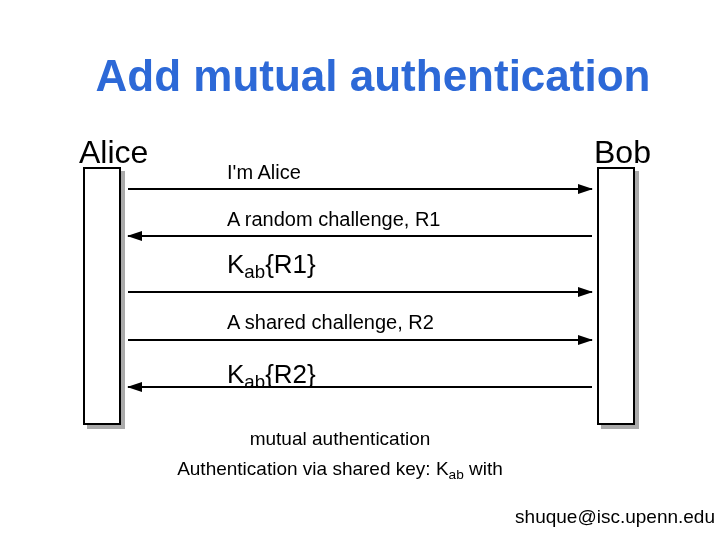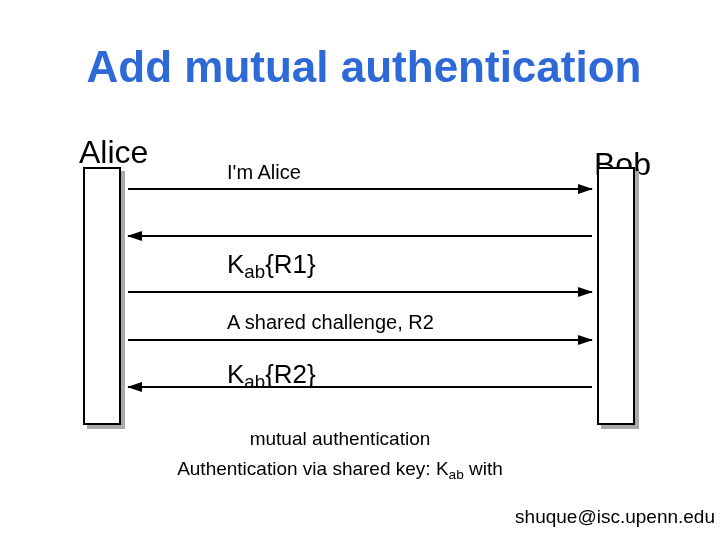--- a/index.html
+++ b/index.html
@@ -10,35 +10,35 @@
     background: #ffffff;
     overflow: hidden;
     font-family: "Liberation Sans", sans-serif;
     color: #000000;
   }
   .title {
     position: absolute;
     top: 38px;
     left: 50%;
     transform: translateX(-50%);
-    margin: 4px;
+    margin: 13px;
     font-size: 44px;
     font-weight: bold;
     white-space: nowrap;
     color: var(--title-color, #2d69d7);
     letter-spacing: 0px;
   }
   .actor-label {
     position: absolute;
     font-size: 32px;
     line-height: 1.1;
     white-space: nowrap;
   }
   .actor-alice { left: 79px;  top: 135px; }
-  .actor-bob   { left: 594px; top: 135px; margin-top: 12px; }
+  .actor-bob   { left: 594px; top: 135px; }
   .lifeline {
     position: absolute;
     top: 167px;
     width: 38px;
     height: 258px;
     box-sizing: border-box;
     background: #ffffff;
     border: 2px solid #000000;
     box-shadow: 4px 4px 0 #aaaaaa;
   }
@@ -101,20 +101,21 @@
   <div class="actor-label actor-alice">Alice</div>
   <div class="actor-label actor-bob">Bob</div>
 
   <div class="lifeline lifeline-alice"></div>
   <div class="lifeline lifeline-bob"></div>
 
   <div class="msg-label" style="top:161px">I'm Alice</div>
   <div class="msg-line" style="top:188px"></div>
   <div class="arrowhead right" style="top:184px"></div>
 
+  <div class="msg-label" style="top:208px">A random challenge, R1</div>
   <div class="msg-line" style="top:235px"></div>
   <div class="arrowhead left" style="top:231px"></div>
 
   <div class="msg-label key" style="top:250px">
     <span>K</span><span class="sub">ab</span><span>{R1}</span>
   </div>
   <div class="msg-line" style="top:291px"></div>
   <div class="arrowhead right" style="top:287px"></div>
 
   <div class="msg-label" style="top:311px">A shared challenge, R2</div>

